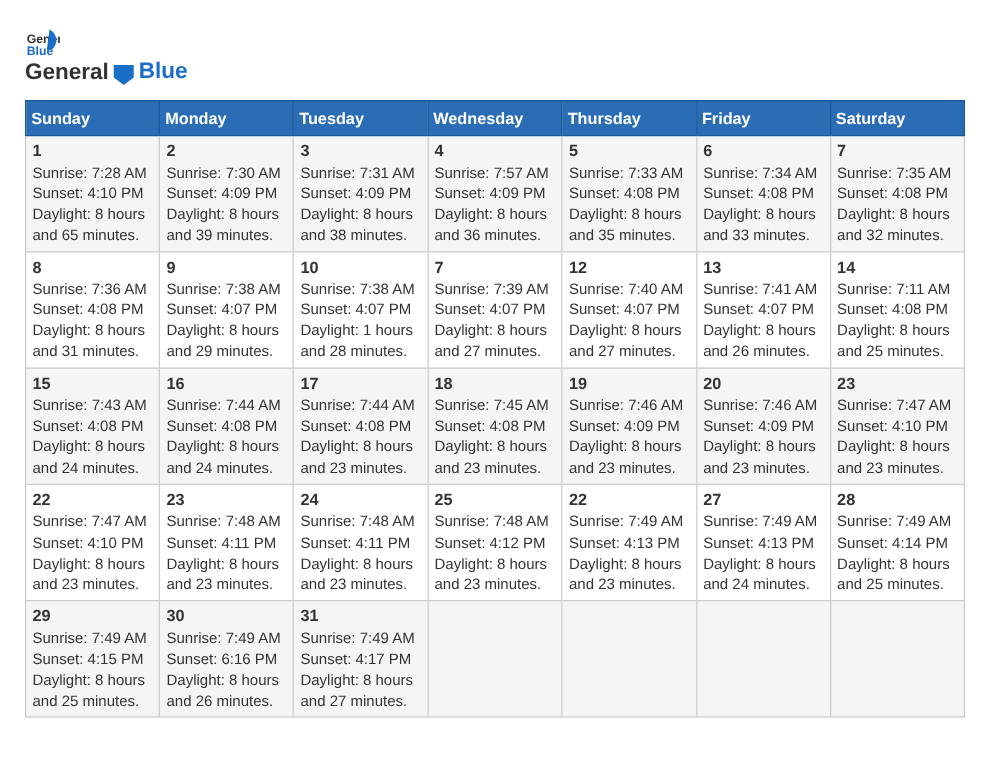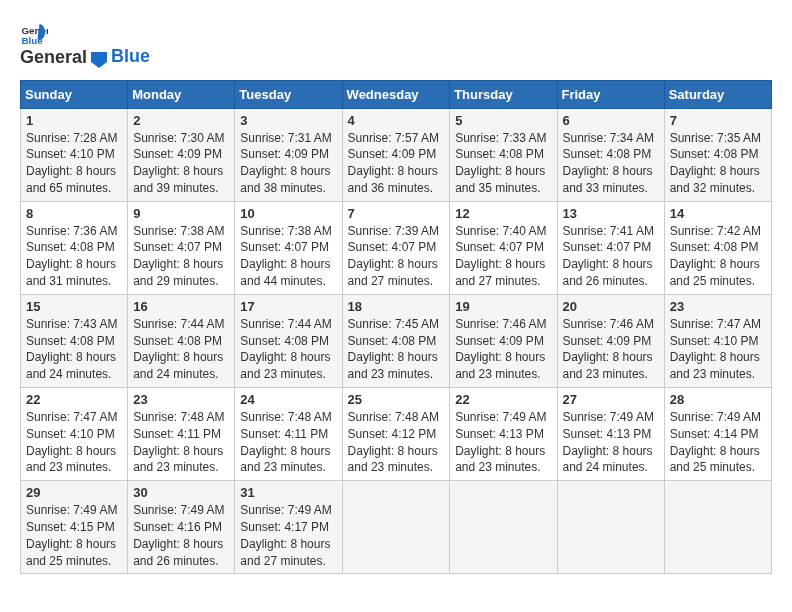--- a/index.html
+++ b/index.html
@@ -197,21 +197,21 @@
           <span data-name="sunrise-label">Sunrise: 7:38 AM</span><br>
           <span data-name="sunset-label">Sunset: 4:07 PM</span><br>
           <span data-name="daylight-label">Daylight: 8 hours and 29 minutes.</span>
         </div>
       </td>
         <td data-name="calendar-cell">
         <span class="day-num" data-name="day-number">10</span>
         <div class="day-info" data-name="day-info">
           <span data-name="sunrise-label">Sunrise: 7:38 AM</span><br>
           <span data-name="sunset-label">Sunset: 4:07 PM</span><br>
-          <span data-name="daylight-label">Daylight: 8 hours and 44 minutes.</span>
+          <span data-name="daylight-label">Daylight: 1 hours and 28 minutes.</span>
         </div>
       </td>
         <td data-name="calendar-cell">
         <span class="day-num" data-name="day-number">7</span>
         <div class="day-info" data-name="day-info">
           <span data-name="sunrise-label">Sunrise: 7:39 AM</span><br>
           <span data-name="sunset-label">Sunset: 4:07 PM</span><br>
           <span data-name="daylight-label">Daylight: 8 hours and 27 minutes.</span>
         </div>
       </td>
@@ -227,21 +227,21 @@
         <span class="day-num" data-name="day-number">13</span>
         <div class="day-info" data-name="day-info">
           <span data-name="sunrise-label">Sunrise: 7:41 AM</span><br>
           <span data-name="sunset-label">Sunset: 4:07 PM</span><br>
           <span data-name="daylight-label">Daylight: 8 hours and 26 minutes.</span>
         </div>
       </td>
         <td data-name="calendar-cell">
         <span class="day-num" data-name="day-number">14</span>
         <div class="day-info" data-name="day-info">
-          <span data-name="sunrise-label">Sunrise: 7:42 AM</span><br>
+          <span data-name="sunrise-label">Sunrise: 7:11 AM</span><br>
           <span data-name="sunset-label">Sunset: 4:08 PM</span><br>
           <span data-name="daylight-label">Daylight: 8 hours and 25 minutes.</span>
         </div>
       </td>
       </tr>
       <tr data-name="calendar-week-3">
         <td data-name="calendar-cell">
         <span class="day-num" data-name="day-number">15</span>
         <div class="day-info" data-name="day-info">
           <span data-name="sunrise-label">Sunrise: 7:43 AM</span><br>
@@ -362,21 +362,21 @@
         <div class="day-info" data-name="day-info">
           <span data-name="sunrise-label">Sunrise: 7:49 AM</span><br>
           <span data-name="sunset-label">Sunset: 4:15 PM</span><br>
           <span data-name="daylight-label">Daylight: 8 hours and 25 minutes.</span>
         </div>
       </td>
         <td data-name="calendar-cell">
         <span class="day-num" data-name="day-number">30</span>
         <div class="day-info" data-name="day-info">
           <span data-name="sunrise-label">Sunrise: 7:49 AM</span><br>
-          <span data-name="sunset-label">Sunset: 4:16 PM</span><br>
+          <span data-name="sunset-label">Sunset: 6:16 PM</span><br>
           <span data-name="daylight-label">Daylight: 8 hours and 26 minutes.</span>
         </div>
       </td>
         <td data-name="calendar-cell">
         <span class="day-num" data-name="day-number">31</span>
         <div class="day-info" data-name="day-info">
           <span data-name="sunrise-label">Sunrise: 7:49 AM</span><br>
           <span data-name="sunset-label">Sunset: 4:17 PM</span><br>
           <span data-name="daylight-label">Daylight: 8 hours and 27 minutes.</span>
         </div>

